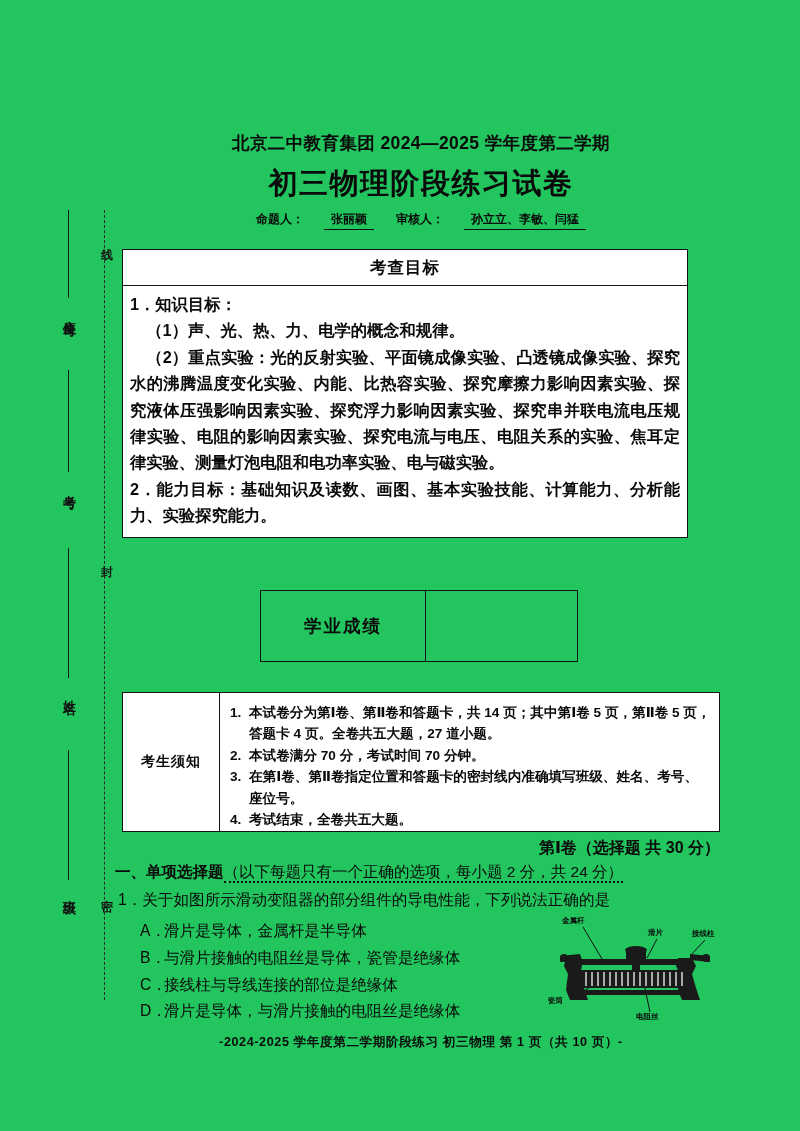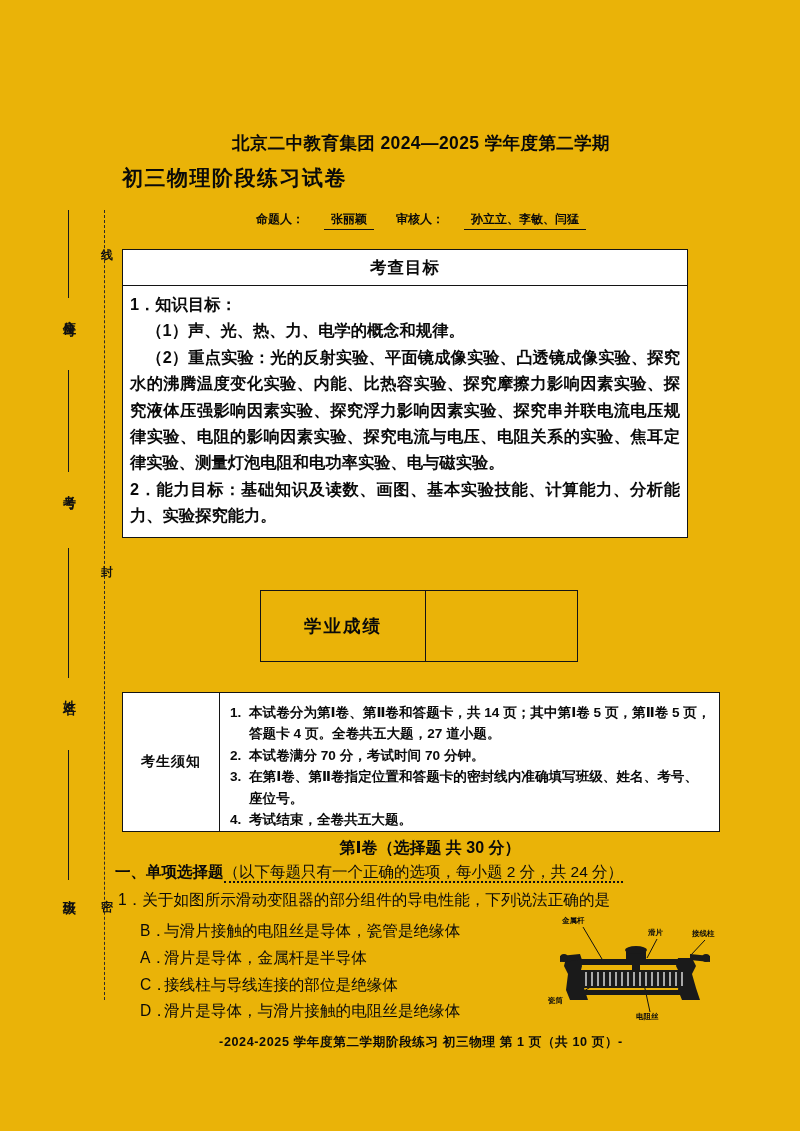--- a/index.html
+++ b/index.html
@@ -14,21 +14,21 @@
     font-family: "Liberation Serif", "DejaVu Serif", serif;
     color: #0a0a0a;
     overflow: hidden;
   }
 
   .page {
     position: absolute;
     left: 0; top: 0;
     width: 800px;
     height: 1131px;
-    background: #eab308;
+    background: #22c55e;
   }
 
   
   .seal-margin {
     position: absolute;
     left: 58px;
     top: 210px;
     width: 60px;
     height: 790px;
   }
@@ -78,23 +78,24 @@
     font-family: "Liberation Sans", "DejaVu Sans", sans-serif;
     font-weight: 700;
     font-size: 17.5px;
     letter-spacing: 0.4px;
     white-space: nowrap;
   }
   .hdr-title {
     position: absolute;
     left: 122px; top: 164px;
     width: 598px;
-    font-family: "Liberation Sans", "DejaVu Sans", sans-serif;
-    font-weight: 700;
-    font-size: 21px;
+    text-align: center;
+    font-family: "Liberation Sans", "DejaVu Sans", sans-serif;
+    font-weight: 700;
+    font-size: 29px;
     letter-spacing: 1.5px;
     white-space: nowrap;
   }
   .hdr-byline {
     position: absolute;
     left: 122px; top: 211px;
     width: 598px;
     display: flex;
     justify-content: center;
     align-items: baseline;
@@ -195,23 +196,23 @@
   .notice-item {
     display: flex;
     align-items: flex-start;
   }
   .notice-num { width: 19px; flex: 0 0 19px; }
   .notice-txt { flex: 1; }
 
   
   .sec-title {
     position: absolute;
-    left: 131px; top: 838px;
+    left: 122px; top: 838px;
     width: 598px;
-    text-align: center;
+    text-align: right;
     font-family: "Liberation Sans", "DejaVu Sans", sans-serif;
     font-weight: 700;
     font-size: 16px;
     white-space: nowrap;
   }
   .sec-sub {
     position: absolute;
     left: 115px; top: 862px;
     width: 610px;
     font-family: "Liberation Sans", "DejaVu Sans", sans-serif;
@@ -349,24 +350,24 @@
   <div class="sec-title">第Ⅰ卷（选择题 共 30 分）</div>
 
   <div class="sec-sub">
     <b>一、单项选择题</b><span class="dotted">（以下每题只有一个正确的选项，每小题 2 分，共 24 分）</span>
   </div>
 
   <div class="q1">1．关于如图所示滑动变阻器的部分组件的导电性能，下列说法正确的是</div>
 
   <div class="opts">
     <div class="opt">
+      <span class="opt-k">A．</span><span>滑片是导体，金属杆是半导体</span>
+    </div>
+    <div class="opt">
       <span class="opt-k">B．</span><span>与滑片接触的电阻丝是导体，瓷管是绝缘体</span>
-    </div>
-    <div class="opt">
-      <span class="opt-k">A．</span><span>滑片是导体，金属杆是半导体</span>
     </div>
     <div class="opt">
       <span class="opt-k">C．</span><span>接线柱与导线连接的部位是绝缘体</span>
     </div>
     <div class="opt">
       <span class="opt-k">D．</span><span>滑片是导体，与滑片接触的电阻丝是绝缘体</span>
     </div>
   </div>
 
   <div class="figure">

